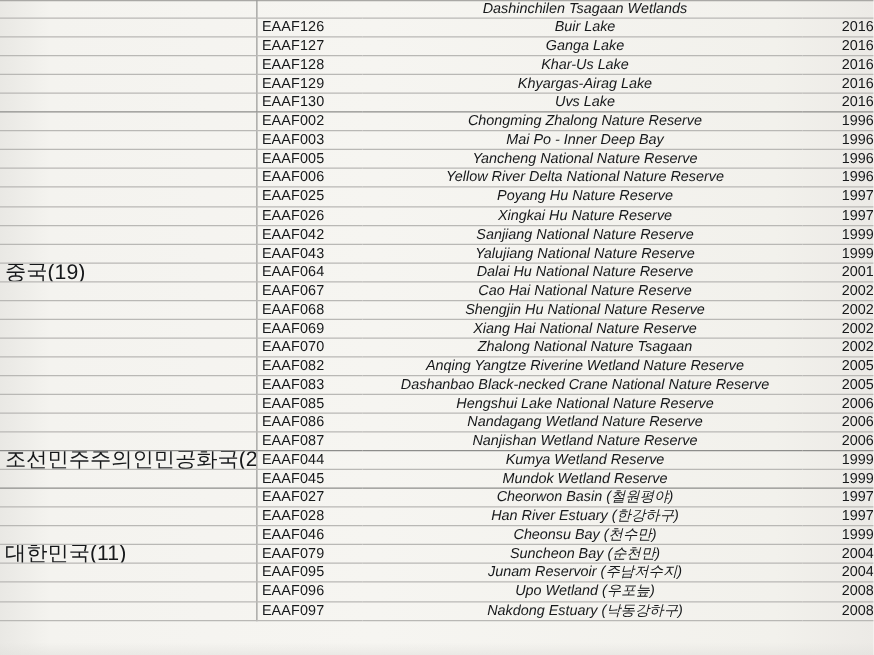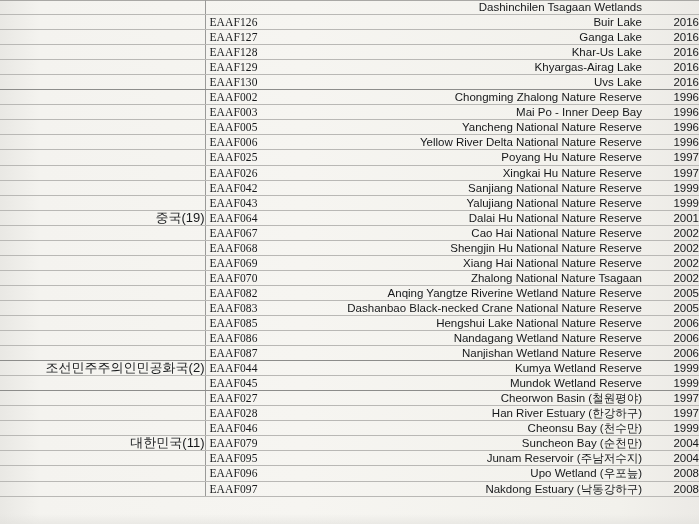--- a/index.html
+++ b/index.html
@@ -37,33 +37,33 @@
     vertical-align: middle;
     white-space: nowrap;
     overflow: hidden;
   }
   col.c-country { width: 205px; }
   col.c-code    { width: 85px; }
   col.c-site    { width: 352px; }
   col.c-year    { width: 57px; }
 
   td.country {
-    text-align: right;
+    text-align: left;
     border-right: 1px solid #9a9a98;
-    font-size: 13px;
+    font-size: 17px;
   }
   td.code {
     text-align: left;
     padding-left: 9px;
     letter-spacing: 0.1px;
-    font-family: Liberation Serif, serif;
   }
   td.site {
-    text-align: right;
+    text-align: center;
     padding-left: 6px;
+    font-style: italic;
   }
   td.year {
     text-align: right;
     padding-left: 4px;
   }
   .row-sep td {
     border-bottom: 1px solid #b9b8b5;
   }
   .grp-end td {
     border-bottom: 1px solid #8d8d8b;

